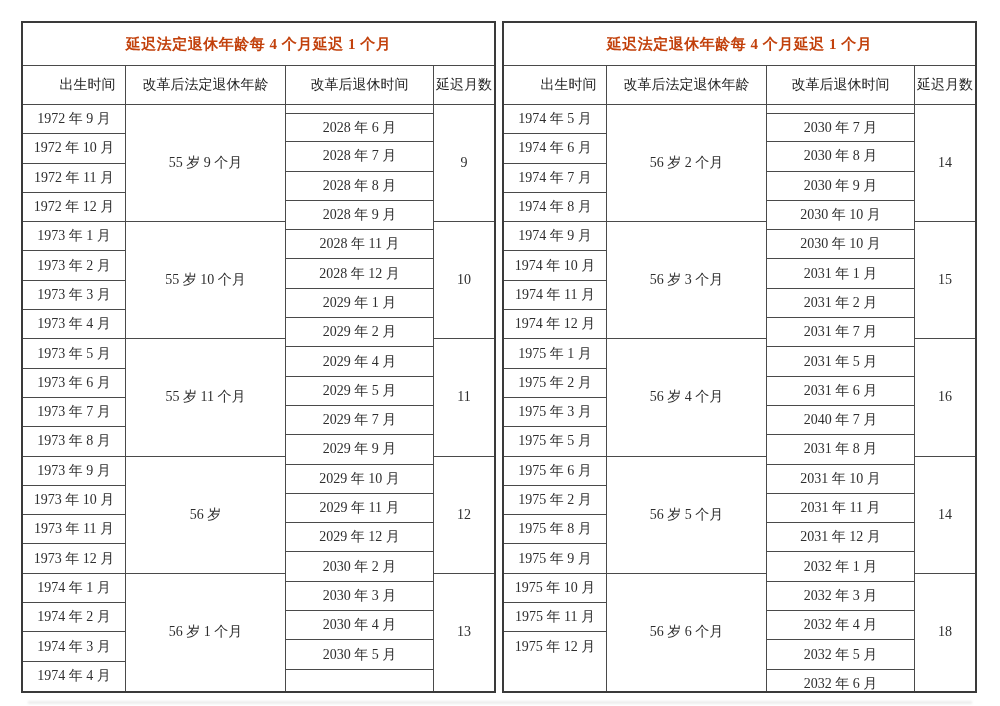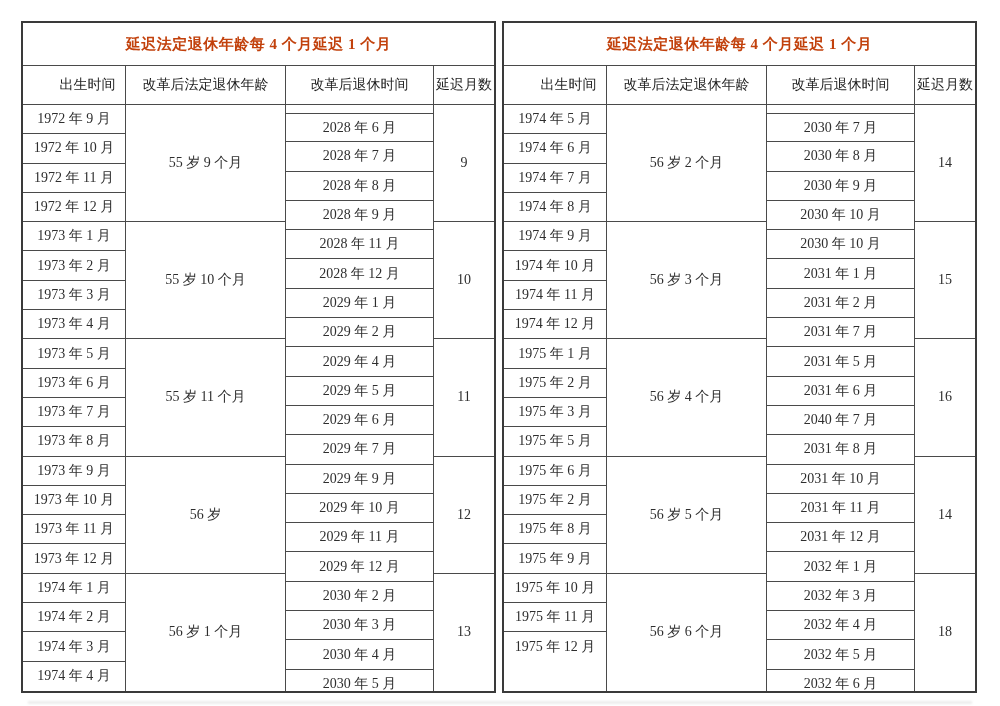--- a/index.html
+++ b/index.html
@@ -112,21 +112,20 @@
               <div class="cell">2028 年 6 月</div>
               <div class="cell">2028 年 7 月</div>
               <div class="cell">2028 年 8 月</div>
               <div class="cell">2028 年 9 月</div>
               <div class="cell">2028 年 11 月</div>
               <div class="cell">2028 年 12 月</div>
               <div class="cell">2029 年 1 月</div>
               <div class="cell">2029 年 2 月</div>
               <div class="cell">2029 年 4 月</div>
               <div class="cell">2029 年 5 月</div>
-              <div class="cell">2029 年 6 月</div>
               <div class="cell">2029 年 7 月</div>
               <div class="cell">2029 年 9 月</div>
               <div class="cell">2029 年 10 月</div>
               <div class="cell">2029 年 11 月</div>
               <div class="cell">2029 年 12 月</div>
               <div class="cell">2030 年 2 月</div>
               <div class="cell">2030 年 3 月</div>
               <div class="cell">2030 年 4 月</div>
               <div class="cell">2030 年 5 月</div>
             </div>

